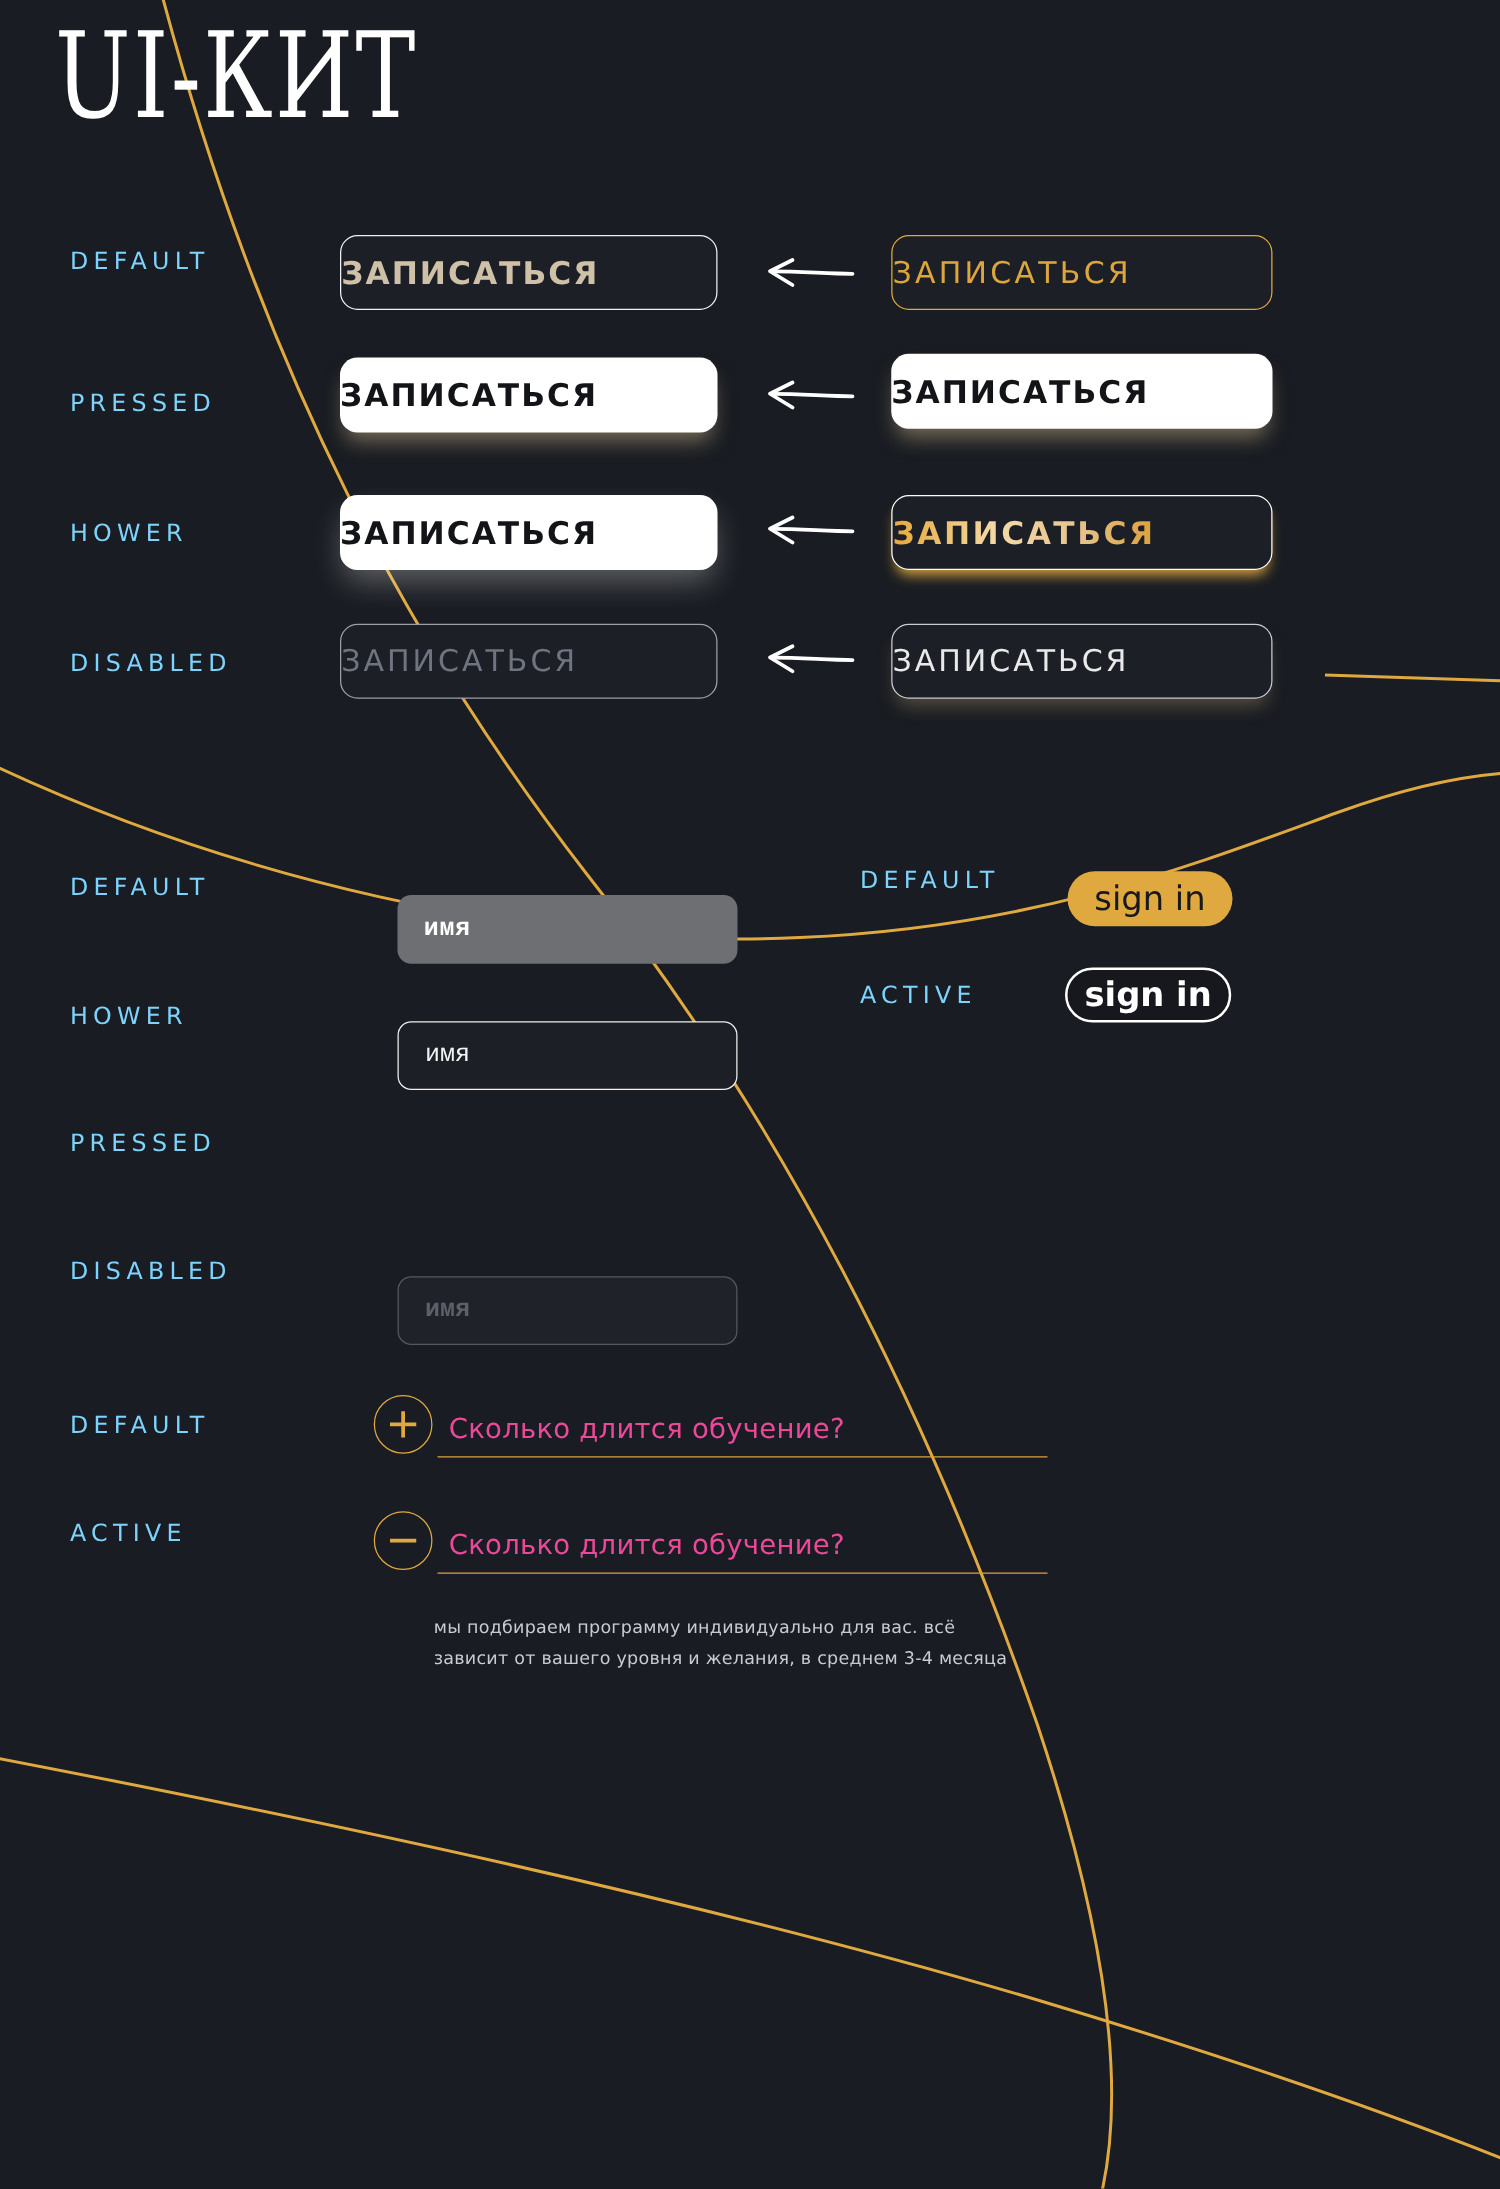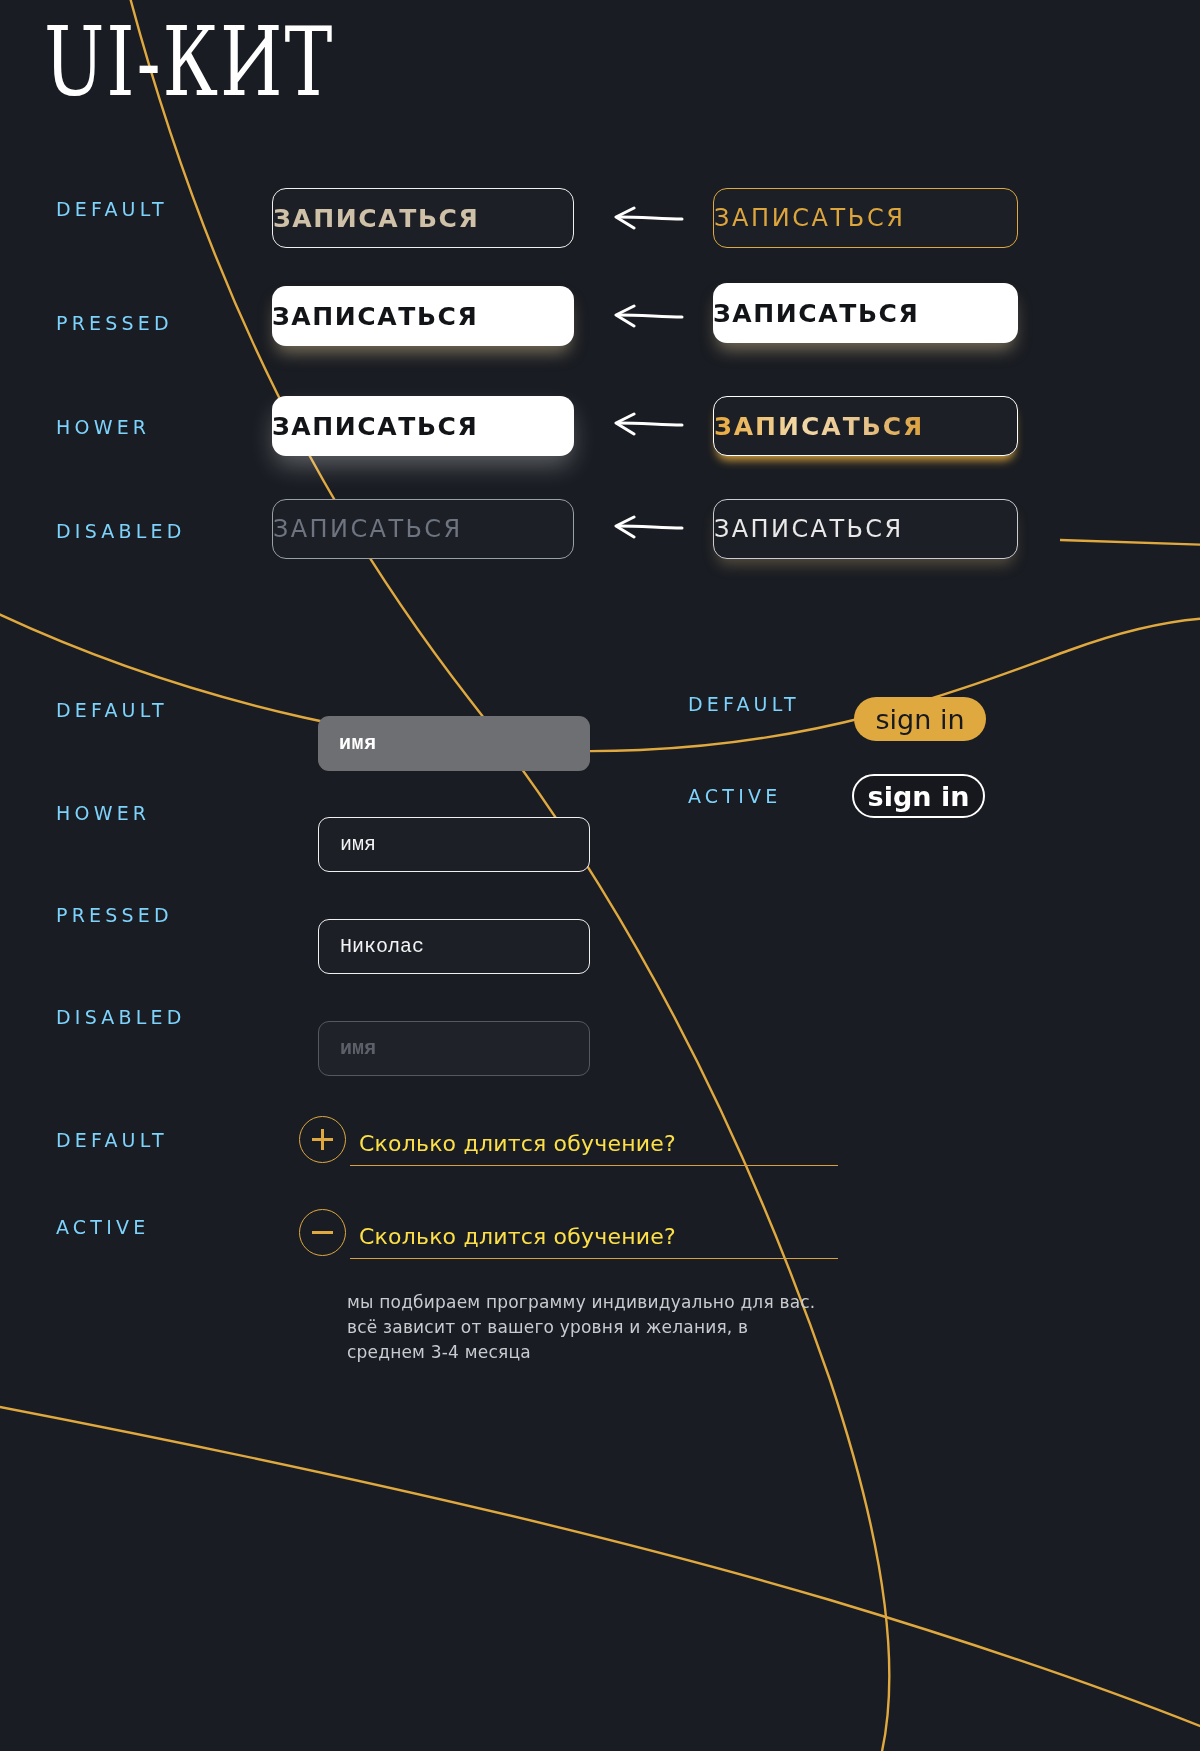--- a/index.html
+++ b/index.html
@@ -119,29 +119,29 @@
     border: 1.5px solid #e0a93f; flex: 0 0 auto;
     display: flex; align-items: center; justify-content: center;
     position: relative;
   }
   .acc-circle .bar-h, .acc-circle .bar-v { position: absolute; background: #e0a93f; }
   .acc-circle .bar-h { width: 21px; height: 2.2px; }
   .acc-circle .bar-v { width: 2.2px; height: 21px; }
   .acc-qtext {
     margin-left: 13px; padding-bottom: 7px;
     font-family: "DejaVu Sans", sans-serif; font-size: 22px; font-weight: 400;
-    color: #fde047; letter-spacing: .2px; white-space: nowrap;
+    color: #ec4899; letter-spacing: .2px; white-space: nowrap;
   }
   .acc-rule {
     position: absolute; left: 51px; width: 488px; height: 1.2px;
     background: #d9a13c;
   }
   .acc-body {
     position: absolute; left: 347px; width: 480px;
-    font-family: "DejaVu Sans", sans-serif; font-size: 17px; line-height: 25px;
+    font-family: "DejaVu Sans", sans-serif; font-size: 14px; line-height: 25px;
     color: #c8ccd1; font-weight: 400; letter-spacing: .2px;
   }
 </style>
 </head>
 <body>
 
 <div id="root">
 
   <svg class="curves" viewBox="0 0 1200 1751" preserveAspectRatio="none">
     <path d="M128 -10 C 210 300, 330 520, 470 700 C 620 890, 740 1120, 830 1380 C 890 1560, 900 1680, 880 1760" stroke="#e0a93f" stroke-width="2.4" fill="none"></path>
@@ -206,23 +206,20 @@
   <div class="state-label" style="top:699px;left:56px;">DEFAULT</div>
   <div class="state-label" style="top:802px;left:56px;">HOWER</div>
   <div class="state-label" style="top:904px;left:56px;">PRESSED</div>
   <div class="state-label" style="top:1006px;left:56px;">DISABLED</div>
 
   <div class="inp inp-default" style="top:684px;">
     <span>имя</span>
   </div>
   <div class="inp inp-hover" style="top:785px;">
     <span>имя</span>
-  </div>
-  <div class="inp inp-pressed" style="top:887px;">
-    <span>Николас</span>
   </div>
   <div class="inp inp-disabled" style="top:989px;">
     <span>имя</span>
   </div>
 
   <div class="state-label" style="top:693px;left:688px;">DEFAULT</div>
   <div class="state-label" style="top:785px;left:688px;">ACTIVE</div>
 
   <div class="signin signin-default">
     <span>sign in</span>

